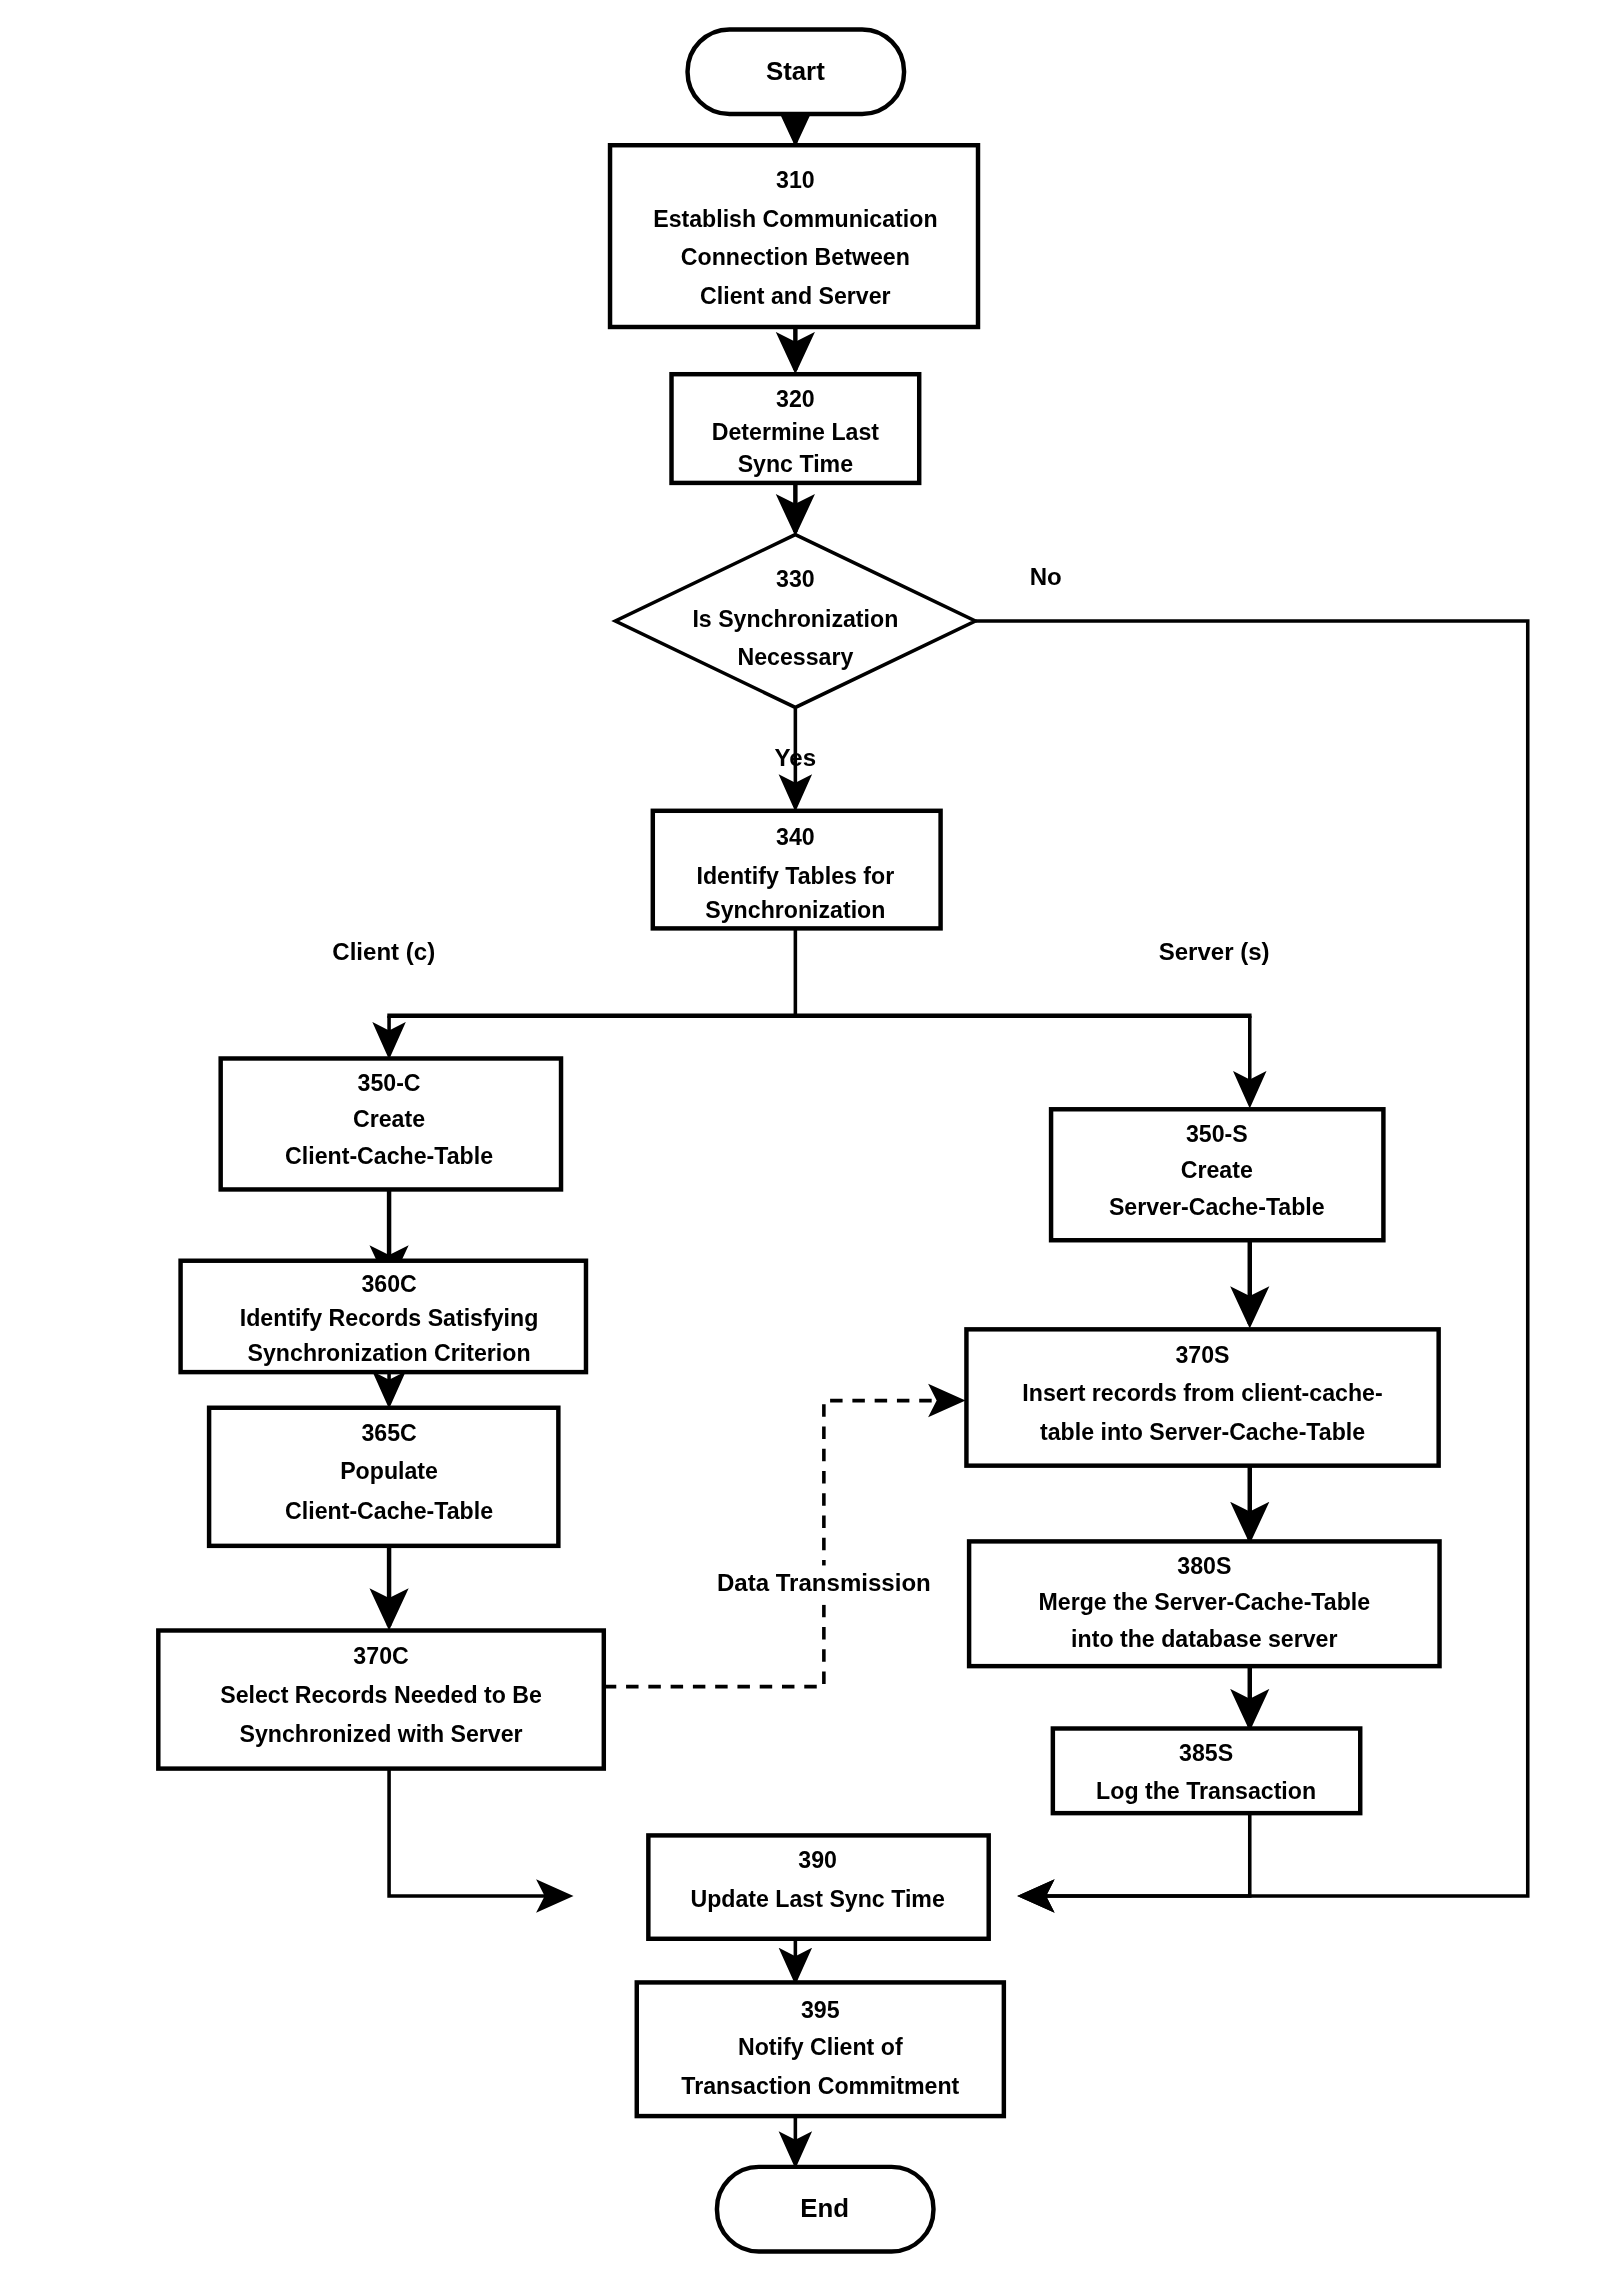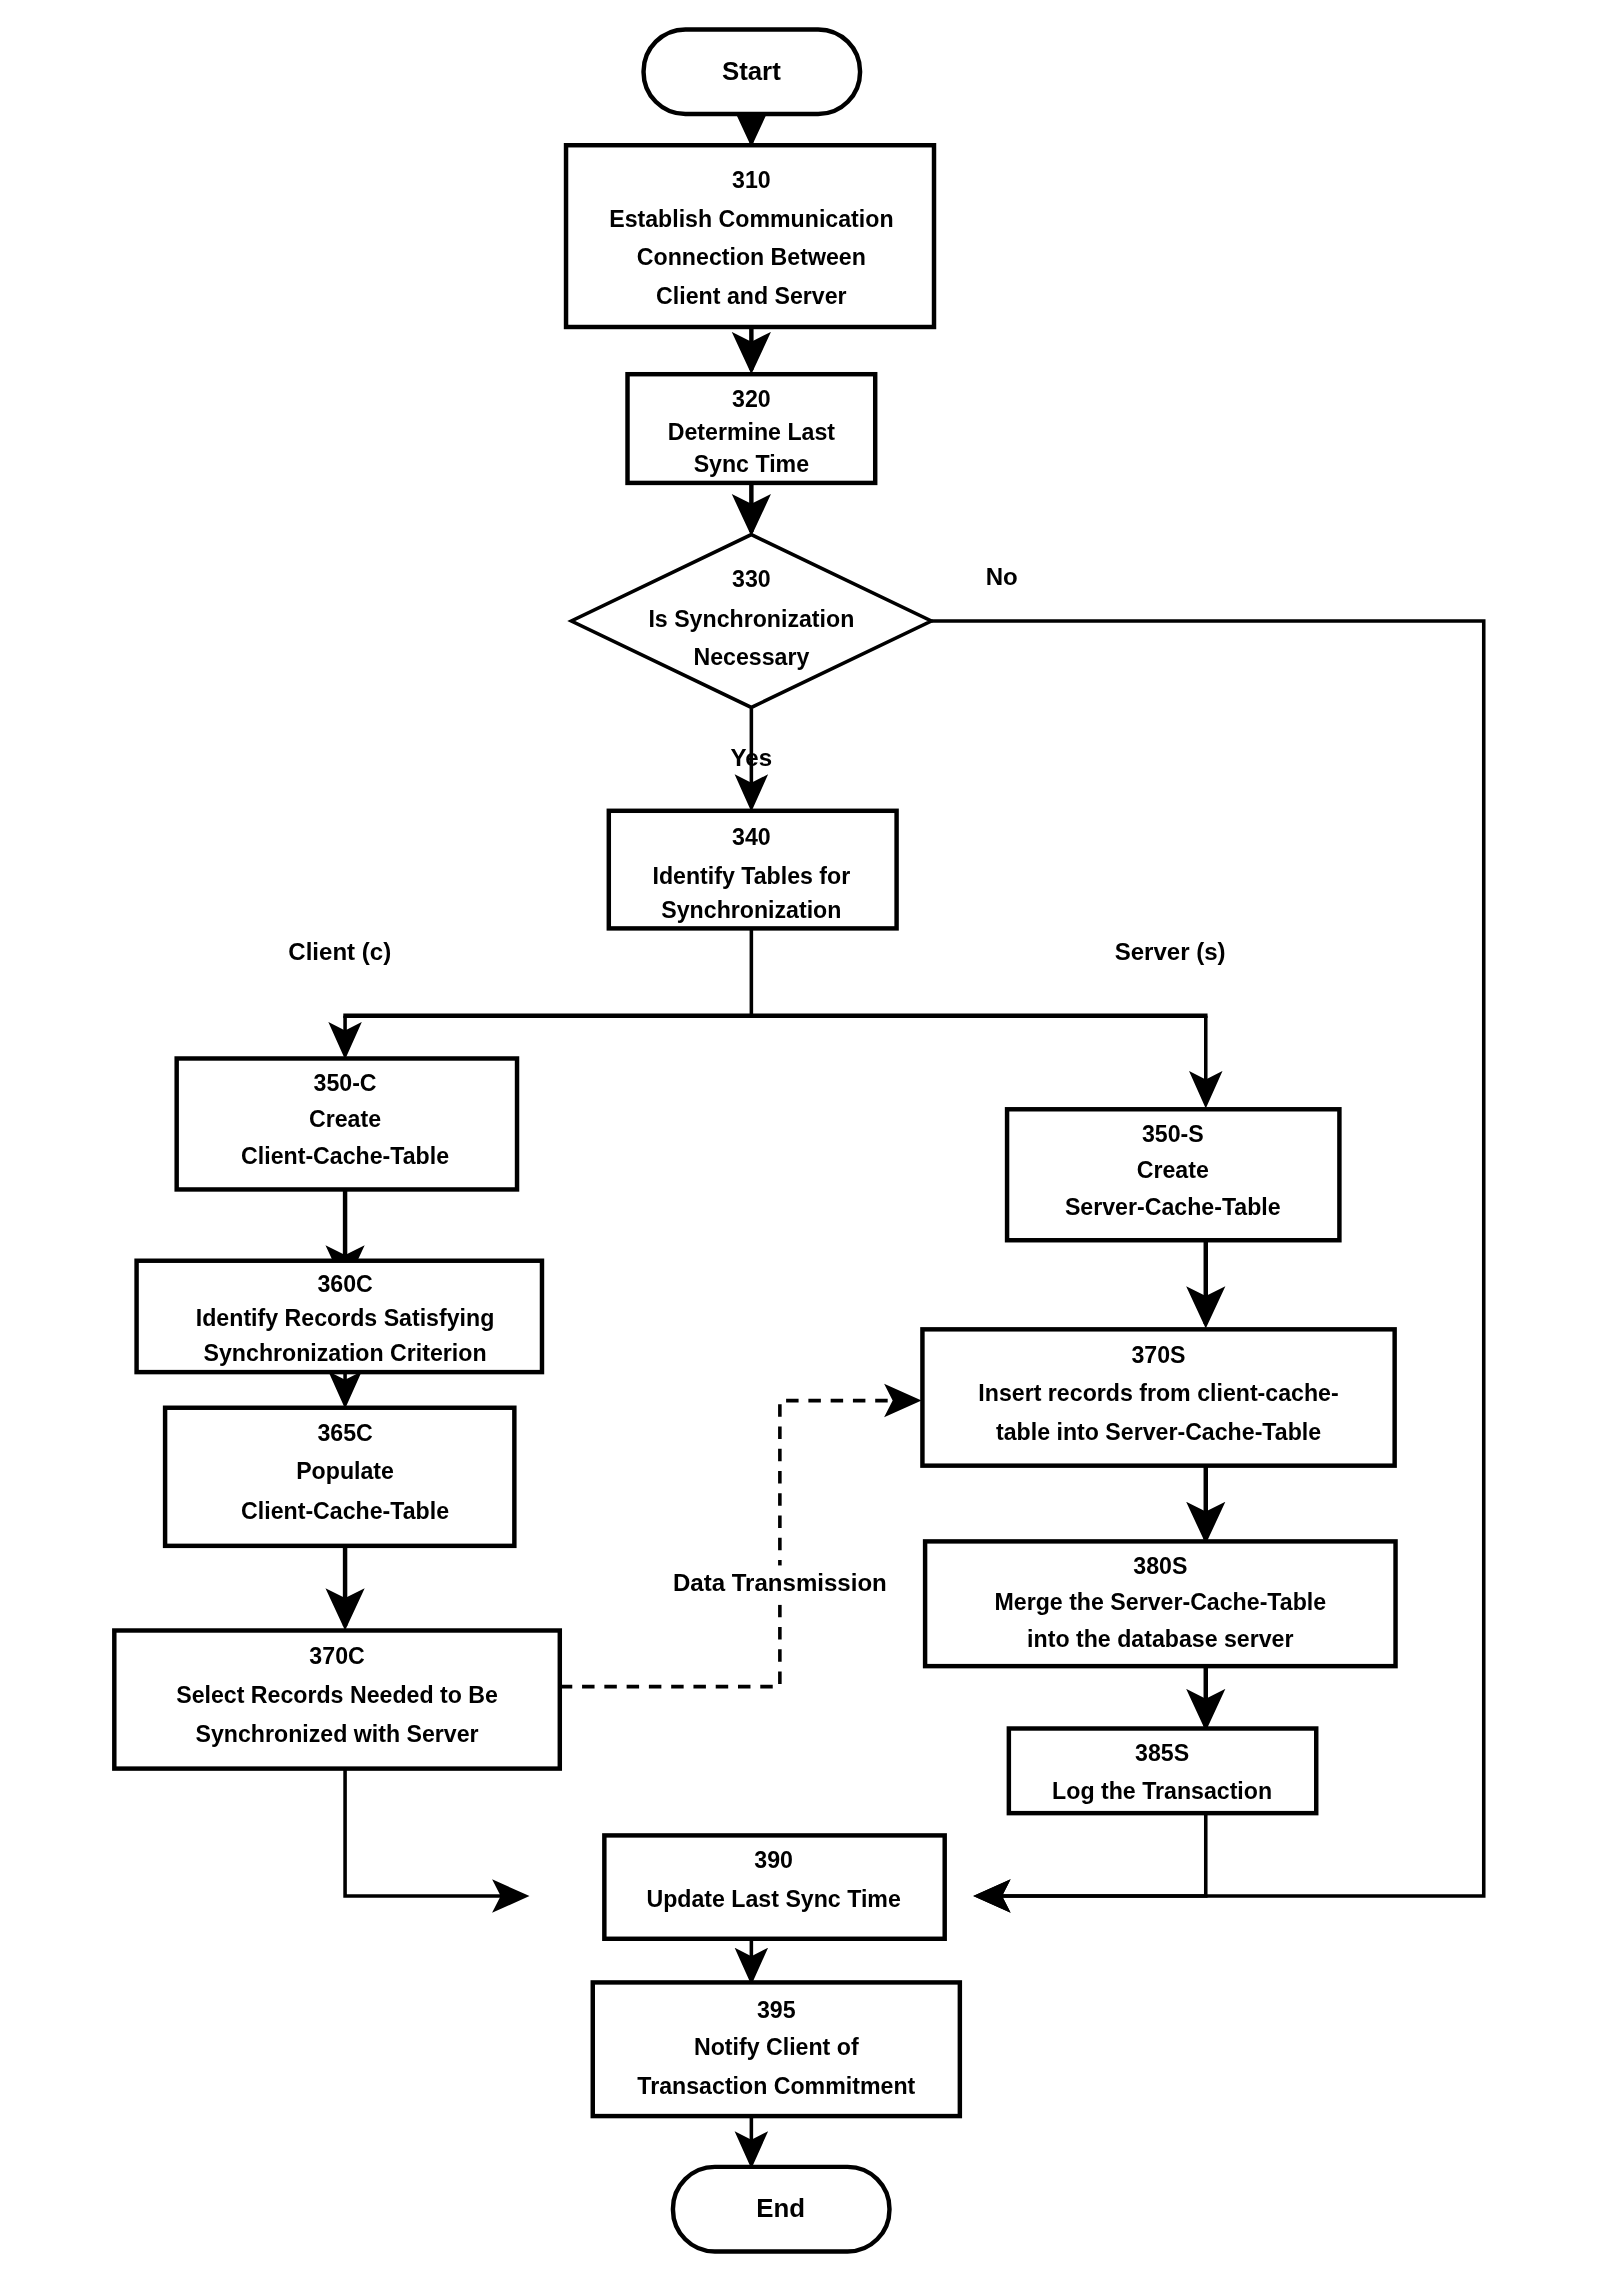--- a/index.html
+++ b/index.html
@@ -9,20 +9,21 @@
   }
   body {
     font-family: "Liberation Sans", sans-serif;
   }
   #flowchart-root {
     position: relative;
     width: 1505px;
     height: 2272px;
     background: #ffffff;
     overflow: hidden;
+    margin-left: 44px;
   }
   svg#flow-svg {
     display: block;
     width: 1623px;
     height: 2272px;
   }
   .node-shape {
     fill: #ffffff;
     stroke: #000000;
     stroke-width: 5;

